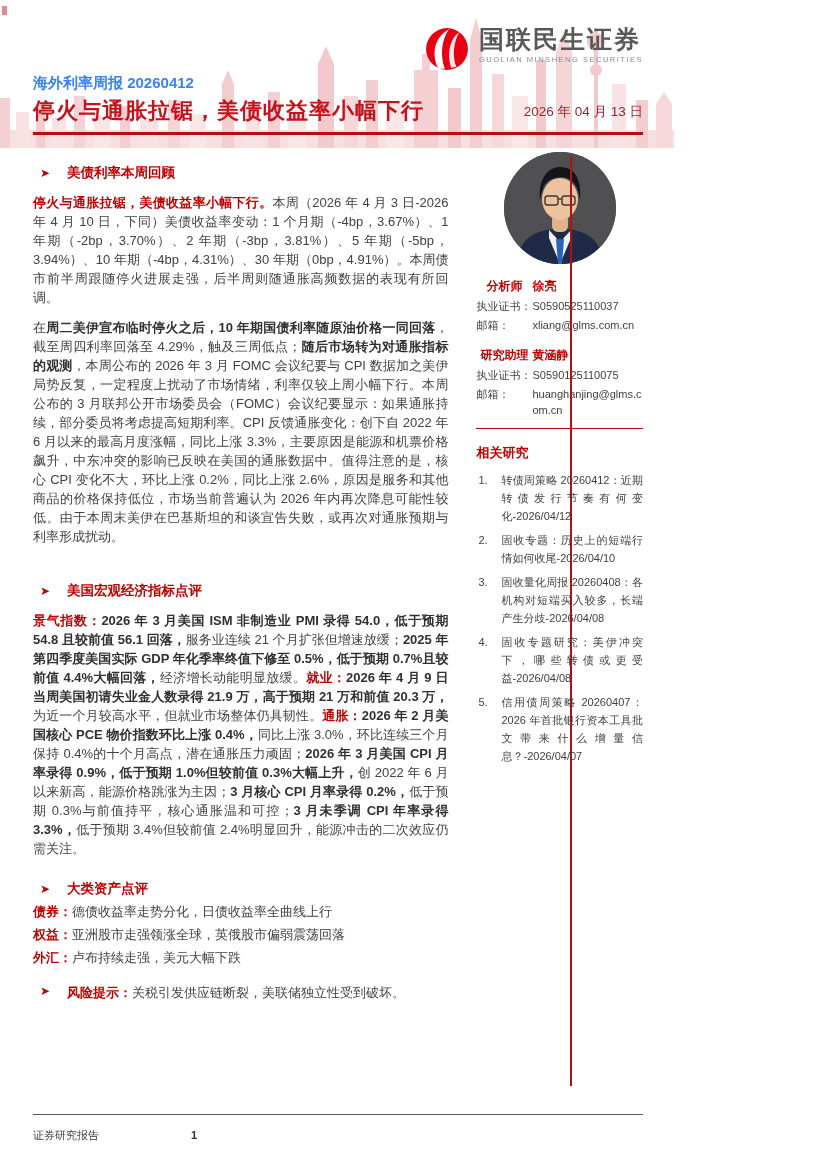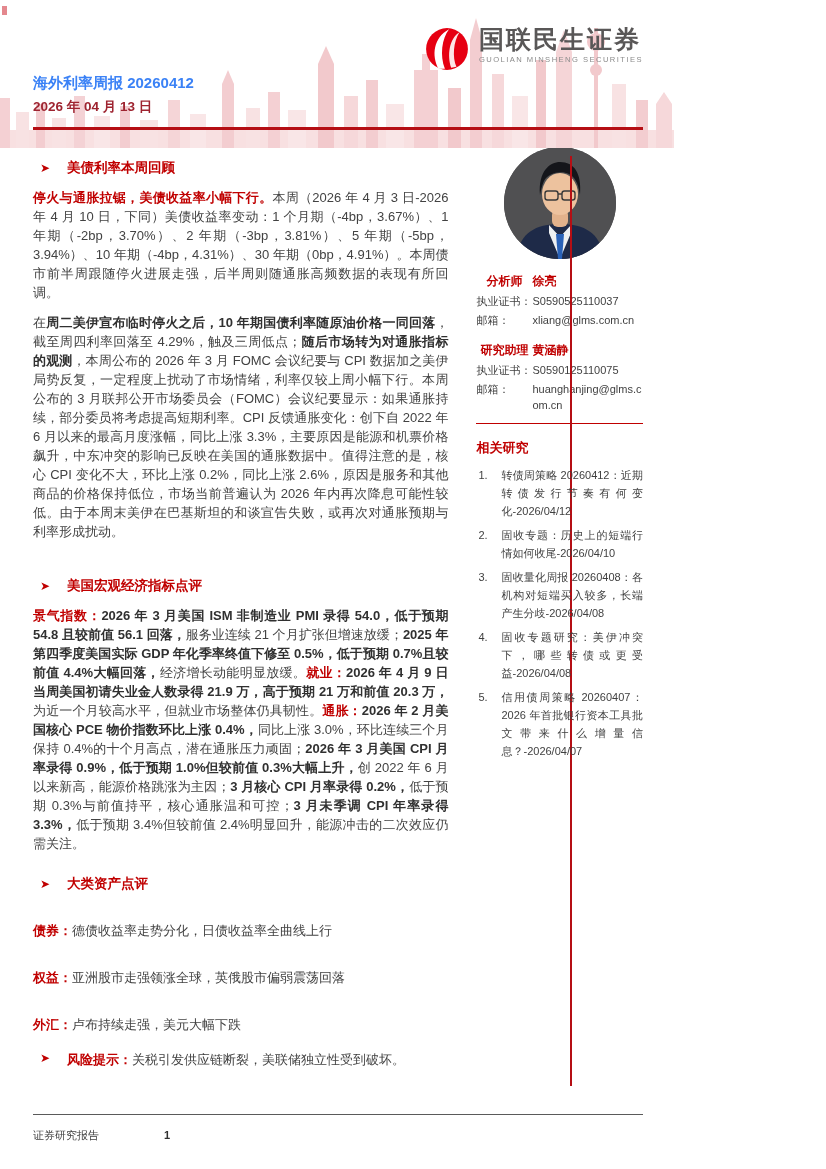--- a/index.html
+++ b/index.html
@@ -12,55 +12,55 @@
   .skyline{position:absolute;top:0;left:0;width:826px;height:152px;pointer-events:none;}
   header{position:relative;padding:0 31px 0 33px;z-index:2;}
   .logo-row{display:flex;justify-content:flex-end;padding-top:26px;}
   .logo{display:flex;align-items:flex-start;gap:9px;}
   .logo-icon{width:46px;height:46px;flex:0 0 auto;}
   .logo-cn{font-size:25px;font-weight:700;color:#595757;letter-spacing:2px;line-height:1.05;white-space:nowrap;}
   .logo-en{font-size:7.6px;color:#8b8b8b;letter-spacing:1.45px;margin-top:3px;white-space:nowrap;}
   .report-type{margin-top:2px;color:#3b82f6;font-weight:700;font-size:15px;}
   .title-row{display:flex;justify-content:space-between;align-items:flex-end;margin-top:5px;}
   h1{margin:0;font-size:22px;line-height:1.2;color:#c5121b;font-weight:800;letter-spacing:1px;}
-  .date{font-size:13.5px;font-weight:700;color:#9e2430;padding-bottom:3px;white-space:nowrap;}
+  .date{font-size:13.5px;font-weight:400;color:#9e2430;padding-bottom:3px;white-space:nowrap;}
   .rule{border-top:3px solid #b50e14;margin-top:8px;}
   
   .v-divider{position:absolute;left:570px;top:156px;height:930px;width:2px;background:#b50e14;}
   .content{display:flex;padding:0 31px 0 33px;}
   main{width:524px;}
   .sec-head{display:flex;align-items:center;gap:17px;color:#c00000;font-weight:700;font-size:13.5px;padding-left:7px;}
   .sec-head .arrow{font-size:12px;line-height:1;}
   .sec1{margin-top:29px;}
   .sec2{margin-top:36px;}
   .sec3{margin-top:22px;}
   .body-p{font-size:13px;line-height:19px;text-align:justify;color:#424242;margin:11px 0 0 0;}
   .seg-n{font-weight:400;}
   .seg-b{font-weight:700;color:#303030;}
   .seg-rb{font-weight:700;color:#c00000;}
-  .asset-row{margin-top:28px;font-size:13px;line-height:19px;color:#424242;}
+  .asset-row{margin-top:4px;font-size:13px;line-height:19px;color:#424242;}
   .risk-row{display:flex;gap:17px;padding-left:7px;margin-top:16px;font-size:13px;line-height:19px;color:#424242;}
   .risk-row .arrow{color:#c00000;font-size:12px;line-height:17px;}
   
   aside{width:210px;margin-left:28px;padding-top:17px;font-size:11px;color:#3f3f3f;}
   .avatar-wrap{width:112px;height:112px;border-radius:50%;overflow:hidden;margin:0 auto;background:#505052;}
   .person-head{display:flex;margin-top:14px;color:#c00000;font-weight:700;font-size:12px;}
   .person-head .p-label{width:56px;text-align:center;}
   .p-row{display:flex;margin-top:3px;line-height:16px;}
   .p-row .p-label{width:56px;flex:0 0 auto;}
   .p-row .p-val{word-break:break-all;}
   .side-rule{border-top:1.5px solid #c00000;margin-top:10px;}
   .related-head{color:#c00000;font-weight:700;font-size:13px;margin-top:15px;}
   ol.related{list-style:none;margin:9px 0 0;padding:0;counter-reset:rr;}
   ol.related li{counter-increment:rr;position:relative;padding-left:25px;margin-bottom:6px;line-height:18px;text-align:justify;}
   ol.related li::before{content:counter(rr) ".";position:absolute;left:2px;}
   
   footer{position:absolute;left:33px;right:31px;bottom:26px;border-top:1.5px solid #5a5a5a;
          padding-top:13px;display:flex;justify-content:space-between;font-size:11px;color:#3f3f3f;}
-  .footer-right{display:flex;gap:65px;align-items:baseline;}
+  .footer-right{display:flex;gap:92px;align-items:baseline;}
   .page-num{font-weight:700;color:#303030;}
 </style>
 </head>
 <body>
 
 <div class="page">
 
   <svg class="skyline" viewBox="0 0 826 152" preserveAspectRatio="none">
     <rect x="0" y="130" width="826" height="18" fill="#f8e0e1"></rect>
     <rect x="2" y="6" width="5" height="9" fill="#e4888e"></rect>
@@ -114,20 +114,21 @@
           <path d="M26 40 C22 28 24 12 34 6 C28 15 27 30 31 39 Z" fill="#ffffff" opacity="0.9"></path>
         </svg>
         <div>
           <div class="logo-cn">国联民生证券</div>
           <div class="logo-en">GUOLIAN MINSHENG SECURITIES</div>
         </div>
       </div>
     </div>
     <div class="report-type">海外利率周报 20260412</div>
     <div class="title-row">
+      <h1>停火与通胀拉锯，美债收益率小幅下行</h1>
       <div class="date">2026 年 04 月 13 日</div>
     </div>
     <div class="rule"></div>
   </header>
 
   <div class="v-divider"></div>
 
   <div class="content">
     <main>
 

